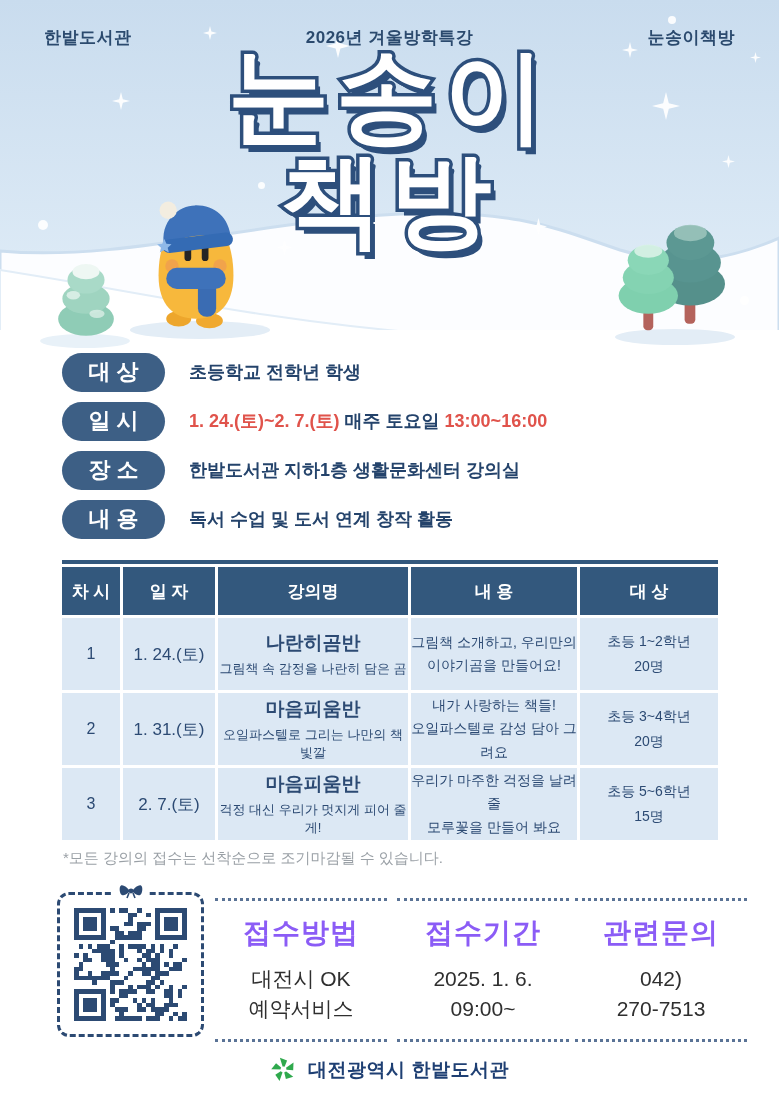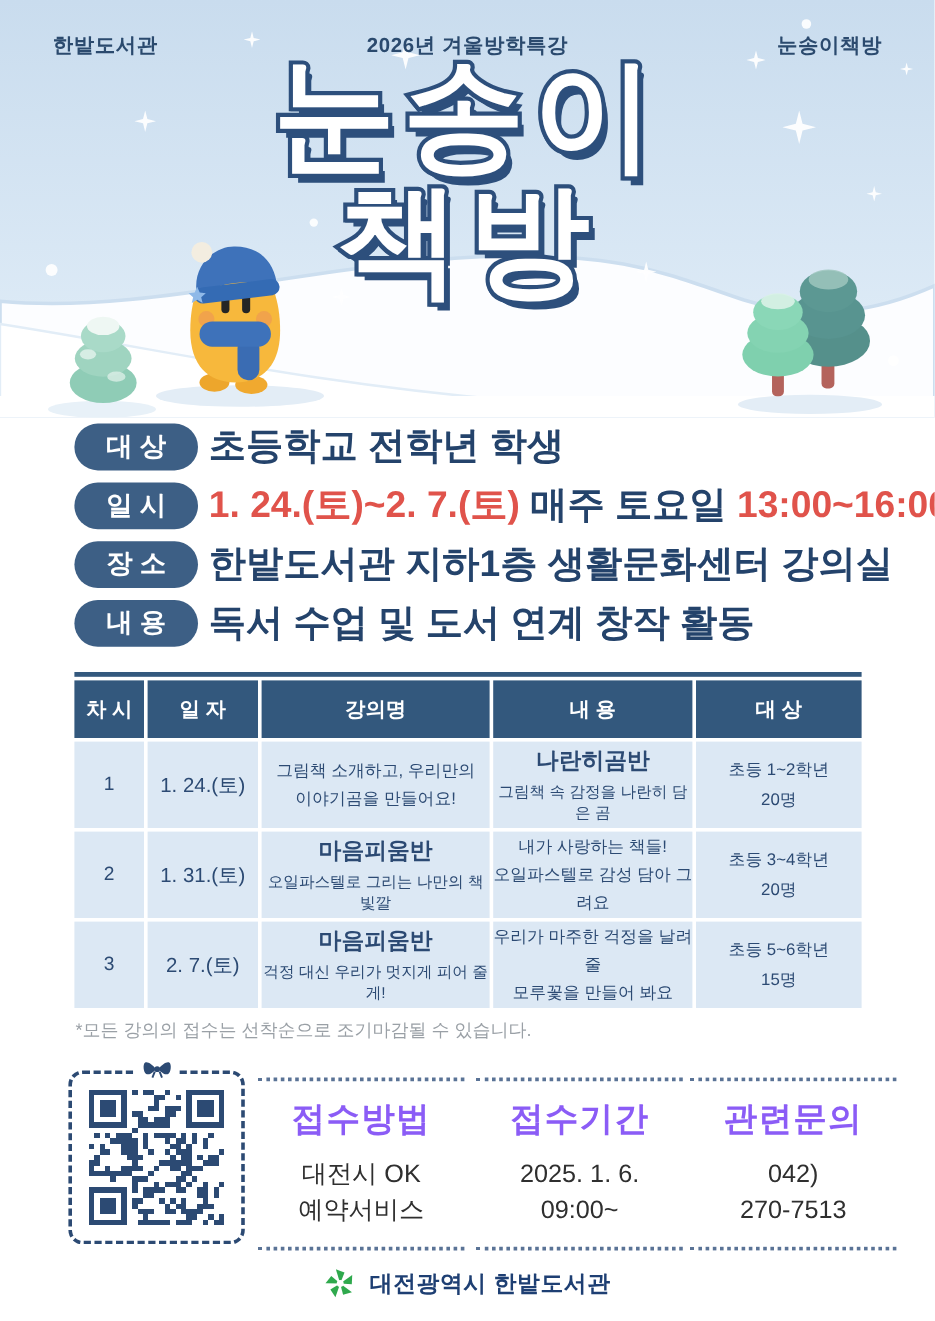--- a/index.html
+++ b/index.html
@@ -19,21 +19,21 @@
   .snowdot{position:absolute;background:#fff;border-radius:50%;z-index:2;opacity:.9;}
   .character{position:absolute;left:148px;top:198px;z-index:3;}
   .tree-left{position:absolute;left:48px;top:252px;z-index:3;}
   .trees-right{position:absolute;left:612px;top:212px;z-index:3;}
 
   
   .info-section{position:absolute;top:352px;left:62px;width:660px;z-index:5;}
   .info-row{display:flex;align-items:center;height:40px;margin-bottom:9px;}
   .pill{flex:0 0 103px;height:39px;background:#3d5f85;border-radius:20px;color:#fff;
         font-size:22px;font-weight:bold;display:flex;align-items:center;justify-content:center;}
-  .info-text{margin:0 0 0 9px;font-size:31px;font-weight:bold;color:#24436b;white-space:nowrap;}
+  .info-text{margin:0 0 0 24px;font-size:18px;font-weight:bold;color:#24436b;white-space:nowrap;}
   .seg-red{color:#e0534b;}
   .seg-navy{color:#24436b;}
 
   
   .schedule{position:absolute;top:560px;left:62px;width:656px;border-top:4px solid #33587d;padding-top:3px;z-index:5;}
   .t-row{display:grid;grid-template-columns:58px 92px 190px 166px 138px;column-gap:3px;margin-bottom:3px;}
   .t-cell{display:flex;flex-direction:column;align-items:center;justify-content:center;text-align:center;}
   .t-head .t-cell{background:#33587d;height:48px;color:#ffffff;font-size:17px;font-weight:bold;}
   .t-body .t-cell{background:#dce8f4;height:72px;color:#2c4a73;}
   .c-no{font-size:16px;}
@@ -193,26 +193,26 @@
       <div class="t-cell">차 시</div>
       <div class="t-cell">일 자</div>
       <div class="t-cell">강의명</div>
       <div class="t-cell">내 용</div>
       <div class="t-cell">대 상</div>
     </div>
 
     <div class="t-row t-body">
       <div class="t-cell c-no">1</div>
       <div class="t-cell c-date">1. 24.(토)</div>
-      <div class="t-cell c-content">그림책 소개하고, 우리만의
-이야기곰을 만들어요!</div>
       <div class="t-cell">
         <div class="c-name">나란히곰반</div>
         <div class="c-sub">그림책 속 감정을 나란히 담은 곰</div>
       </div>
+      <div class="t-cell c-content">그림책 소개하고, 우리만의
+이야기곰을 만들어요!</div>
       <div class="t-cell c-target">초등 1~2학년
 20명</div>
     </div>
 
     <div class="t-row t-body">
       <div class="t-cell c-no">2</div>
       <div class="t-cell c-date">1. 31.(토)</div>
       <div class="t-cell">
         <div class="c-name">마음피움반</div>
         <div class="c-sub">오일파스텔로 그리는 나만의 책 빛깔</div>

